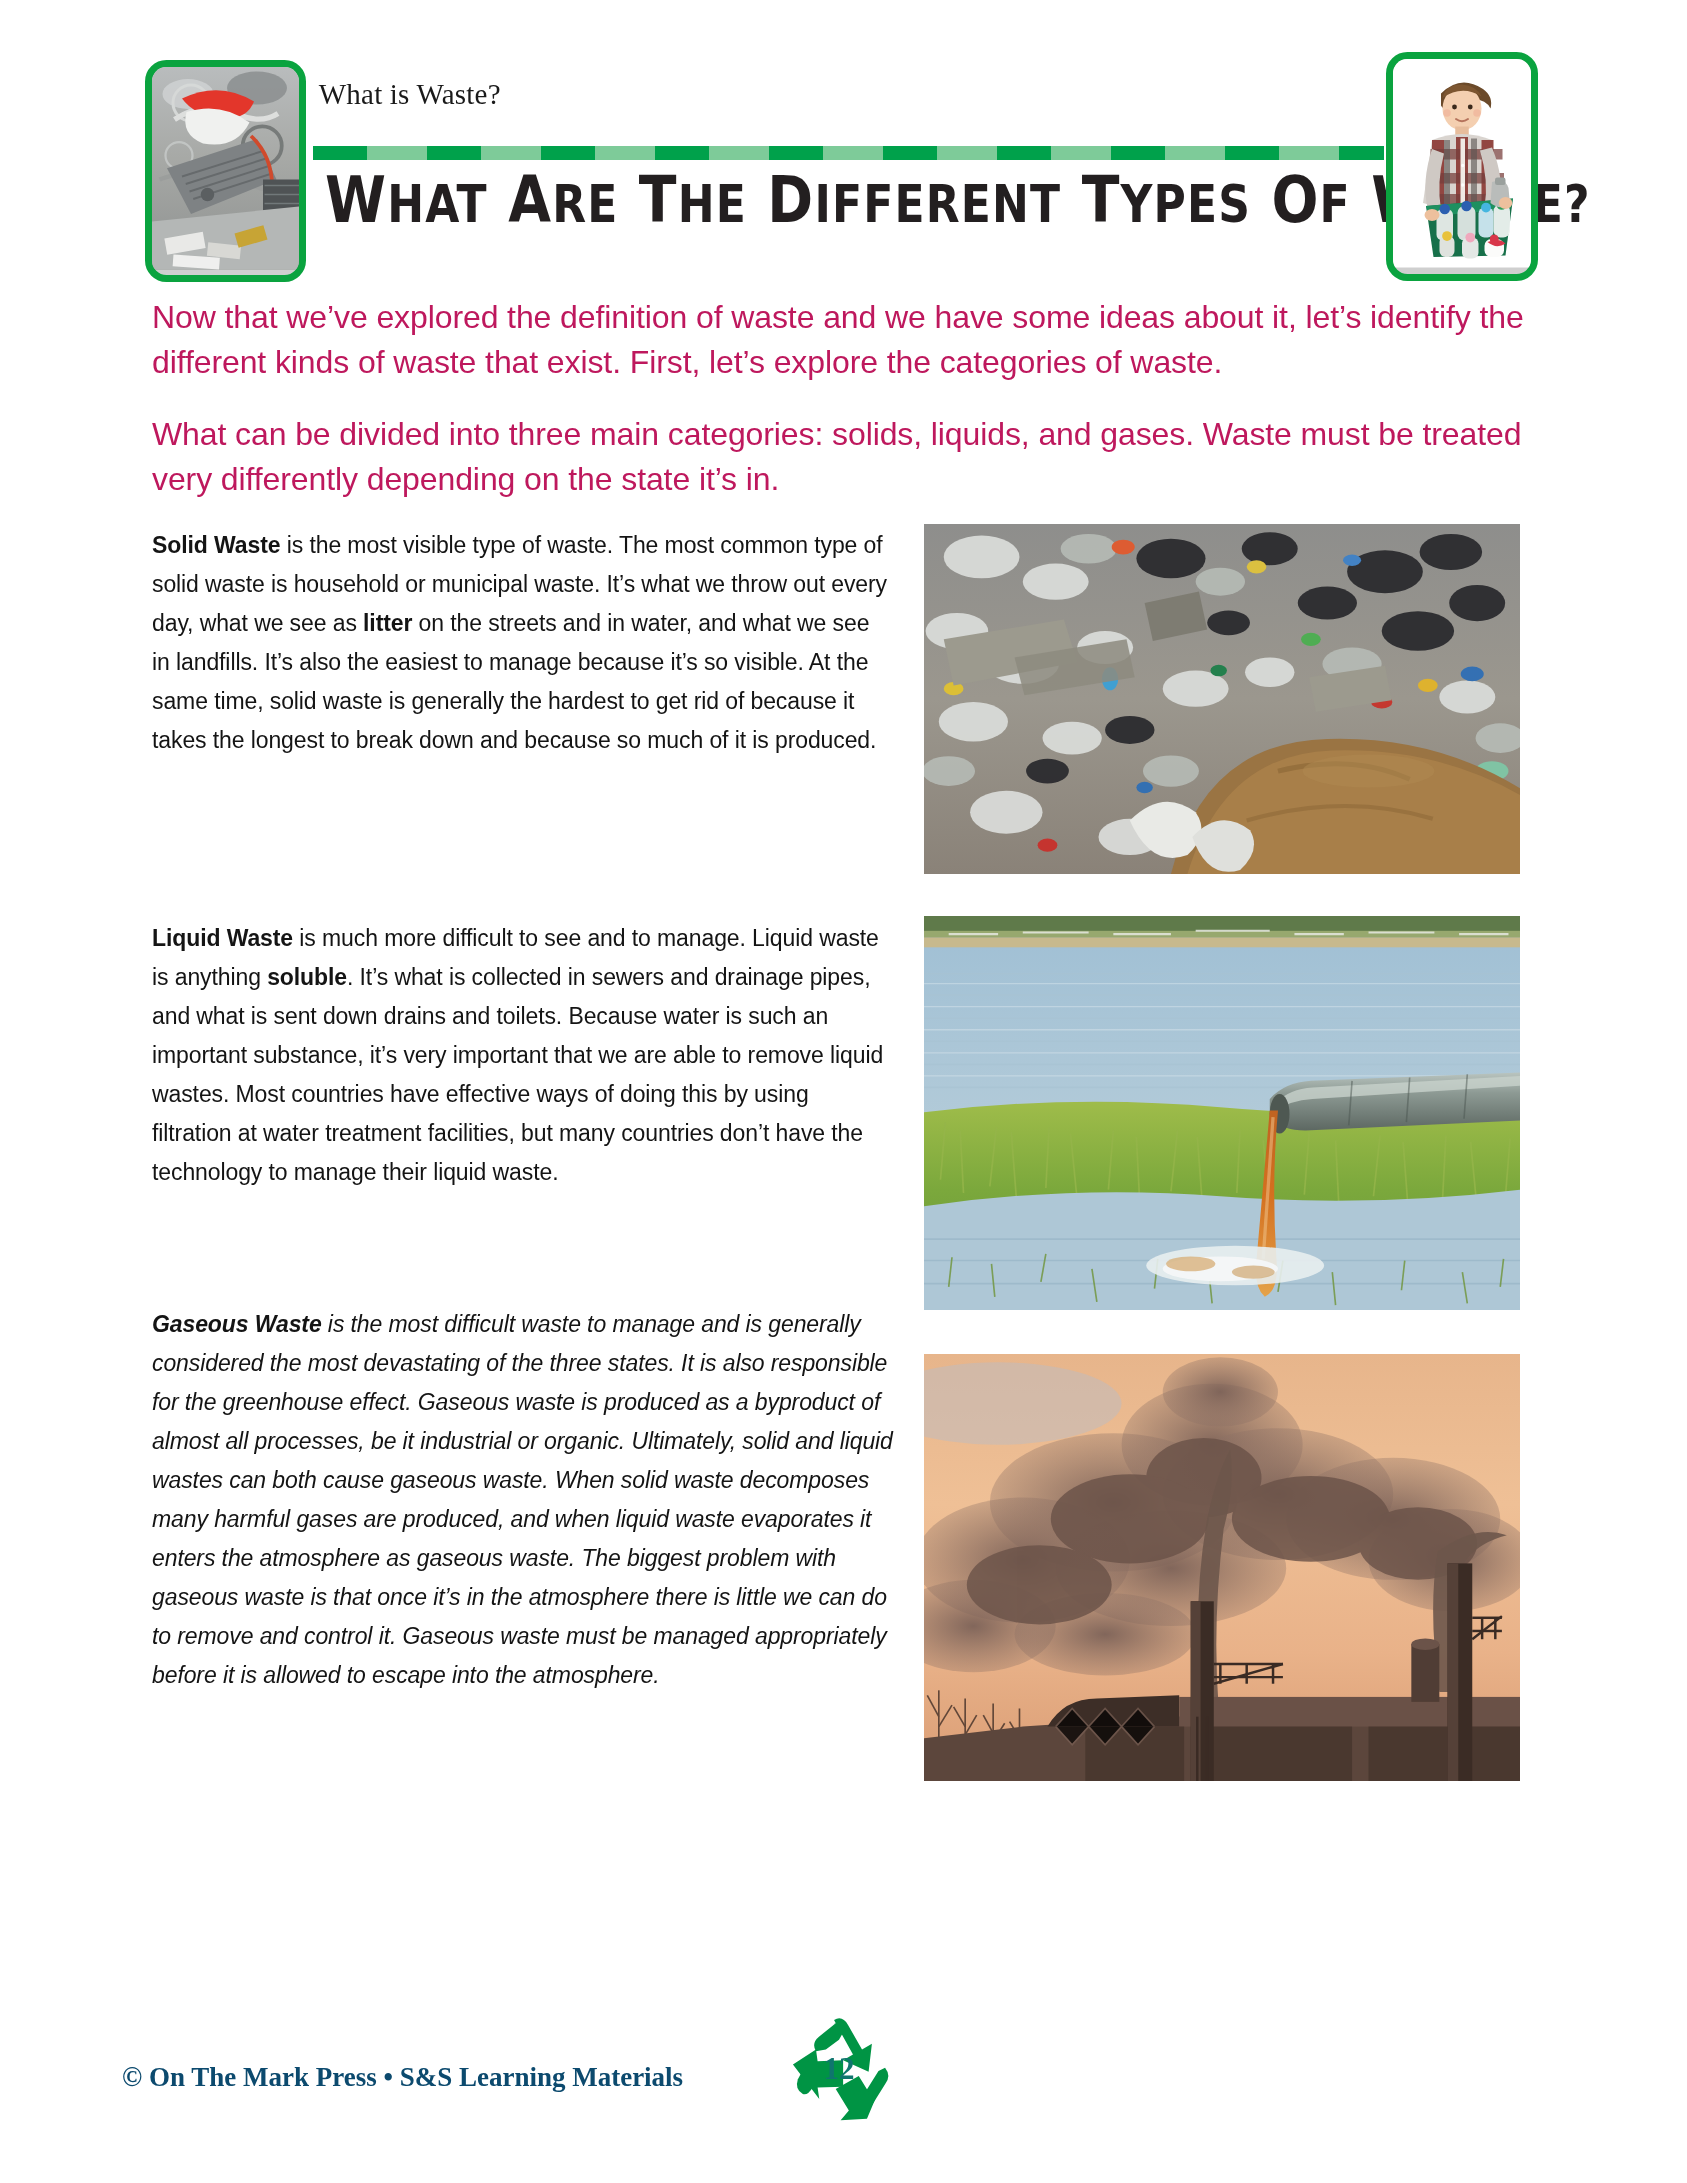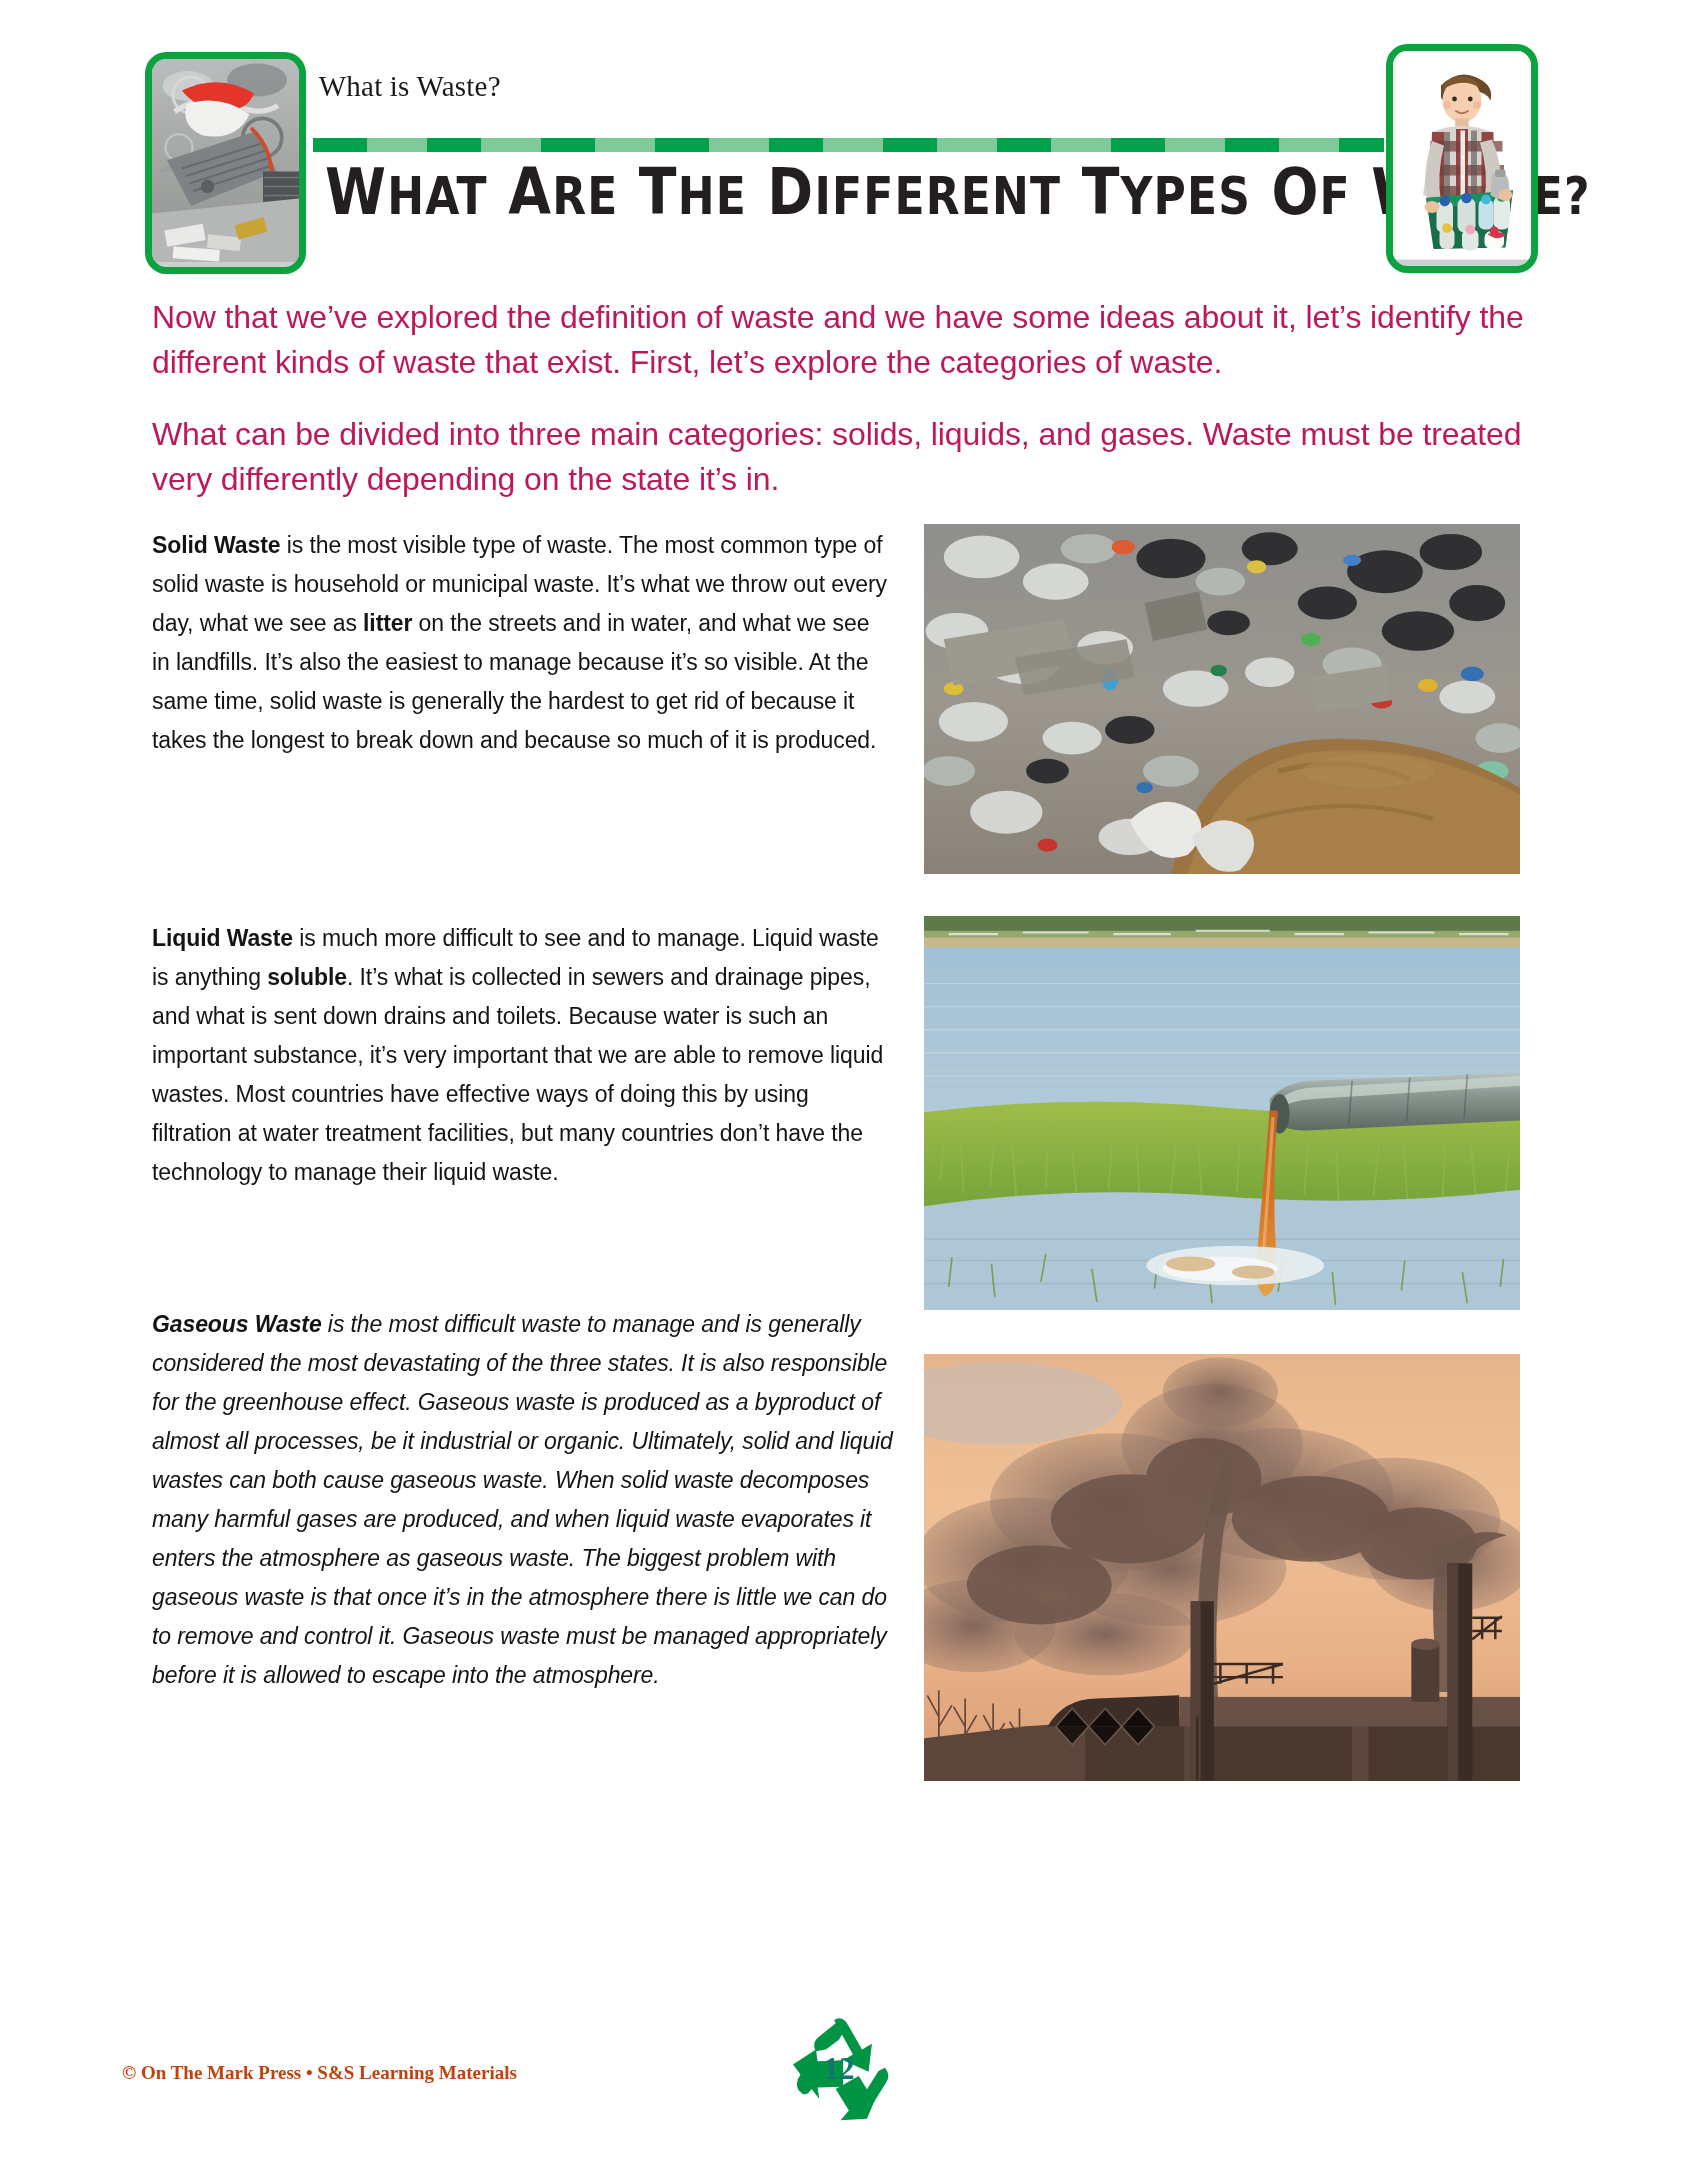--- a/index.html
+++ b/index.html
@@ -20,21 +20,21 @@
 
   .page {
     position: absolute;
     inset: 0;
     background: #ffffff;
   }
 
   
   .header {
     position: absolute;
-    left: 0; top: 4px;
+    left: 0; top: 12px;
     width: 1687px;
     height: 280px;
   }
 
   .hdr-thumb {
     position: absolute;
     border: 7.4px solid #0aa33f;
     border-radius: 21.4px;
     overflow: hidden;
     background: #cfcfcf;
@@ -153,22 +153,22 @@
   
   .footer {
     position: absolute;
     left: 0; top: 2027px;
     width: 1687px; height: 99px;
   }
   .foot-text {
     position: absolute;
     font-family: "Liberation Serif", serif;
     font-weight: 700;
-    font-size: 19px;
-    color: #c2410c;
+    font-size: 27px;
+    color: #0c4a6e;
     white-space: nowrap;
     top: 35px;
   }
   .foot-left  { left: 122px; }
   .foot-right { left: 991px; }
 
   .recycle-logo {
     position: absolute;
     left: 788px; top: 2015px;
     width: 102px; height: 112px;

